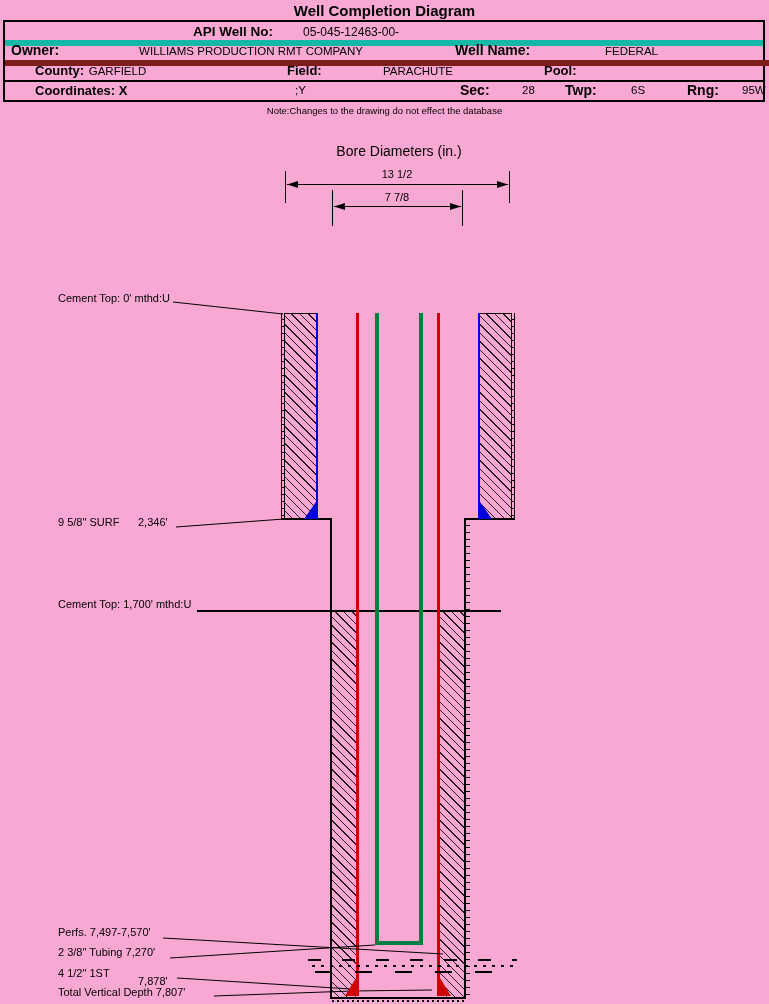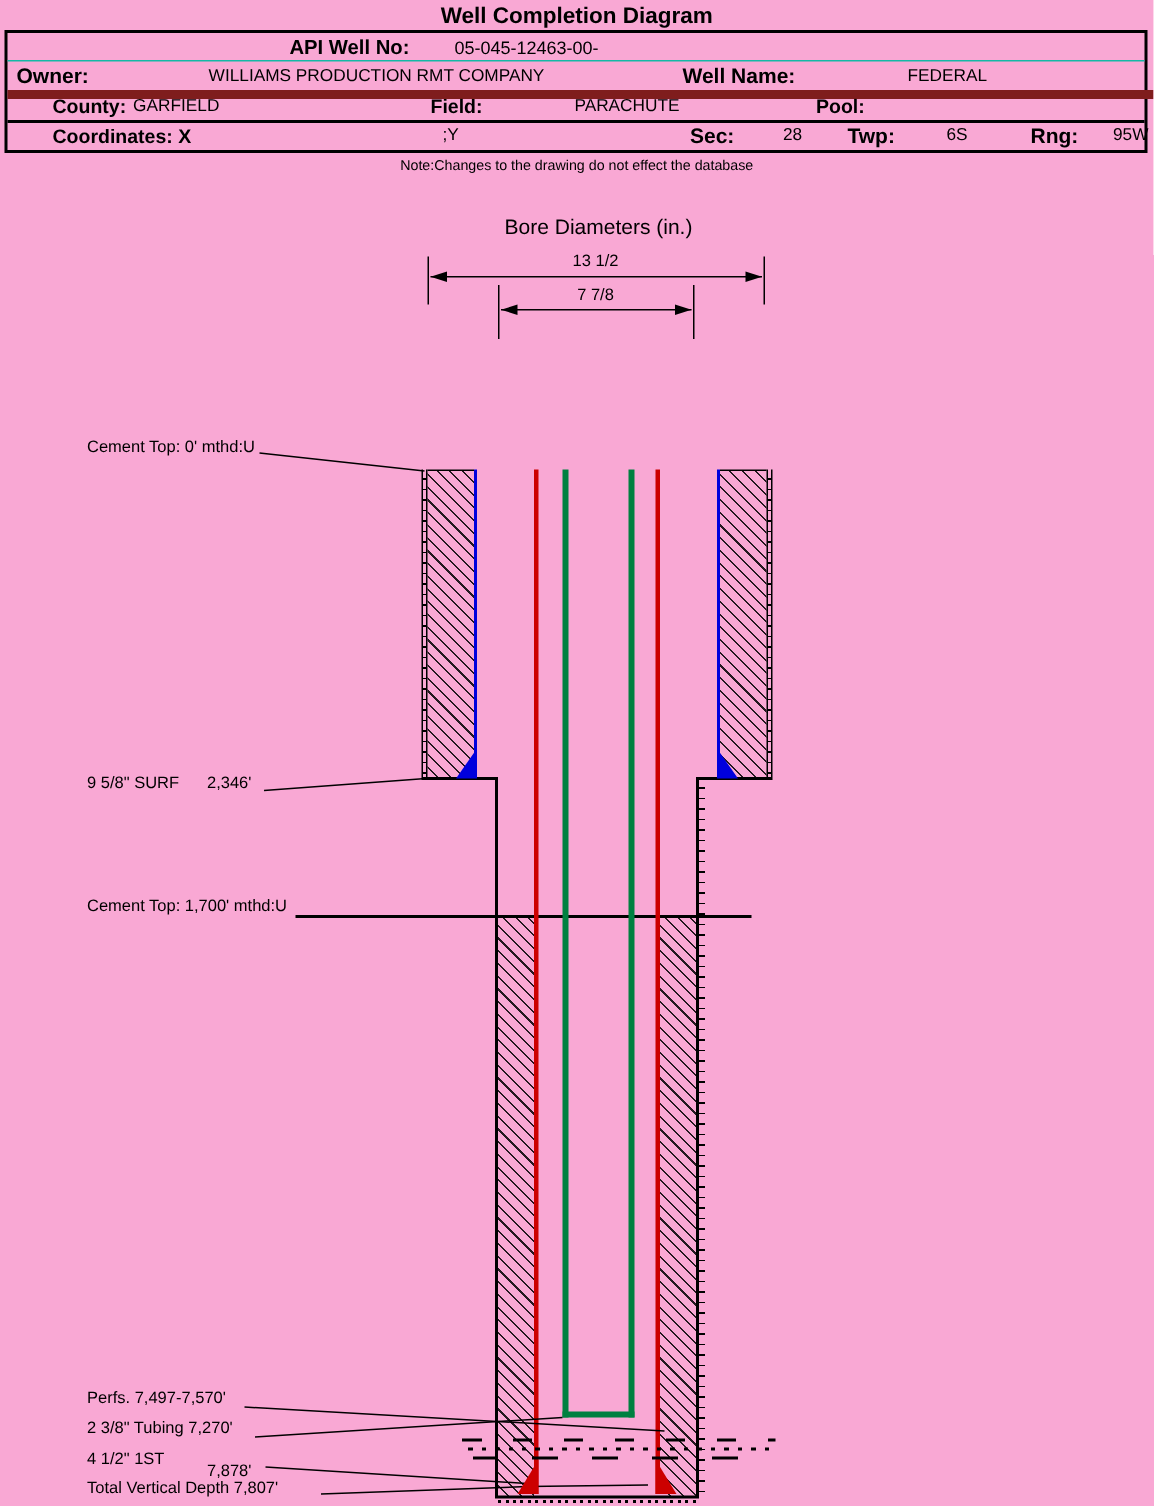--- a/index.html
+++ b/index.html
@@ -3,21 +3,21 @@
 <meta charset="utf-8">
 <style>
   html,body{margin:0;padding:0;background:#fff;}
   .page{position:relative;width:769px;height:1004px;background:#f9a8d4;overflow:hidden;
         font-family:"Liberation Sans","DejaVu Sans",sans-serif;color:#000;}
   .abs{position:absolute;}
   
   .doc-title{top:2px;left:0;width:769px;text-align:center;font-size:15px;font-weight:bold;}
   .hdr-box{left:3px;top:20px;width:758px;height:78px;border:2px solid #000;}
   .hrow{position:absolute;left:0;width:100%;}
-  .r1{top:0;height:18px;border-bottom:1px solid #14b8a6;}
+  .r1{top:0;height:18px;border-bottom:6px solid #14b8a6;}
   .r2{top:19px;height:19px;border-bottom:6px solid #7f1d1d;padding-left:40px;}
   .r3{top:40px;height:18px;border-bottom:2px solid #000;}
   .r4{top:60px;height:16px;}
   .lab{font-weight:bold;font-size:13.5px;white-space:nowrap;}
   .lab-sm{font-weight:bold;font-size:13px;white-space:nowrap;margin-left:24px;}
   .val{font-size:11.5px;white-space:nowrap;}
   .note{top:105px;left:0;width:769px;text-align:center;font-size:9.5px;}
   
   .bore-title{top:143px;left:284px;width:230px;text-align:center;font-size:14px;}
   .dim-label{font-size:11px;text-align:center;width:130px;}

